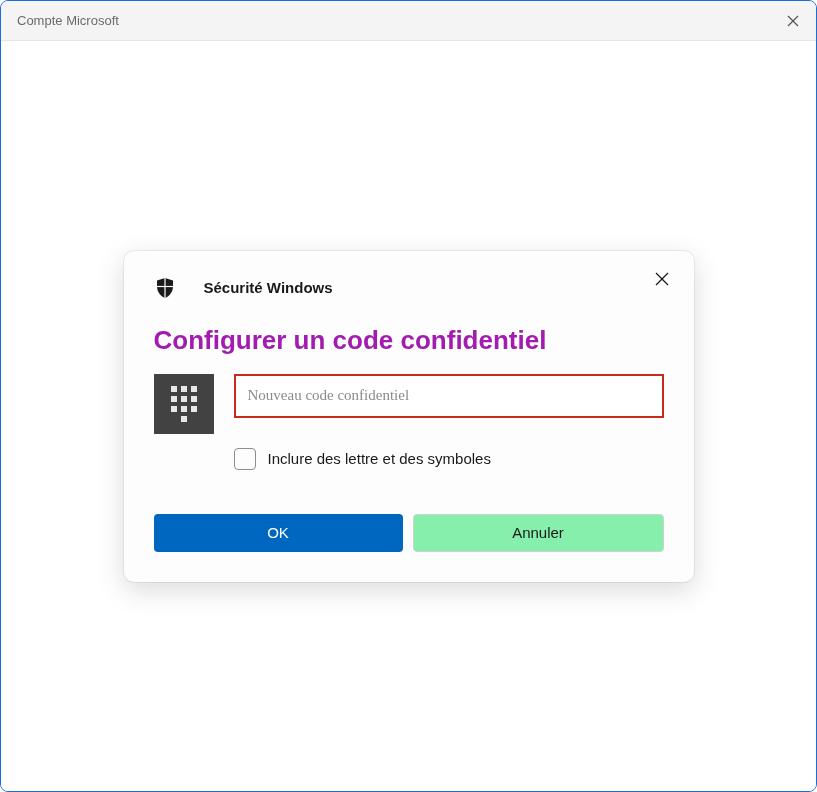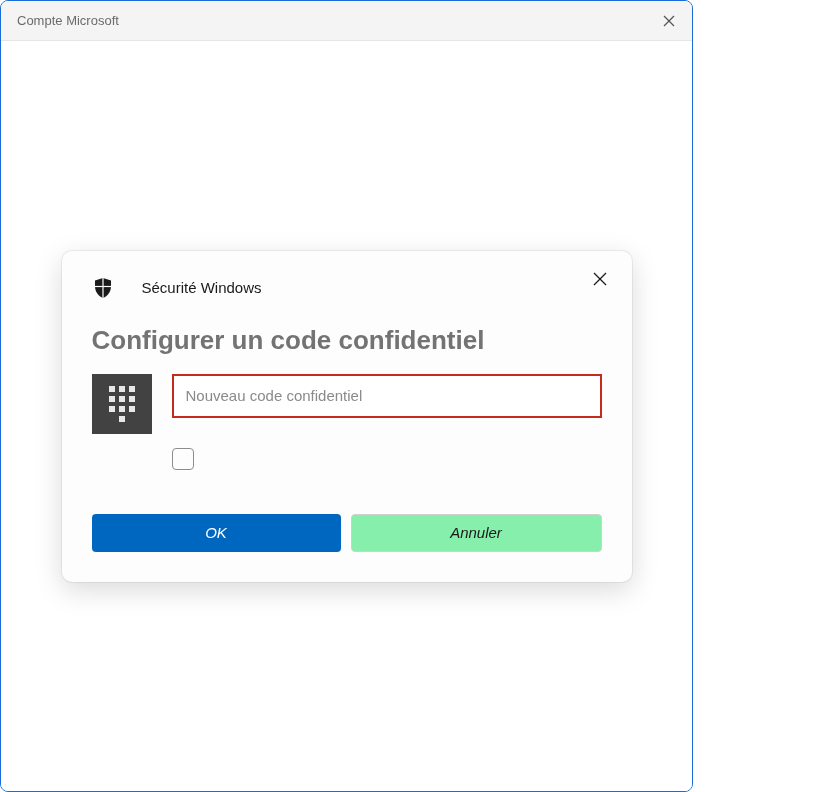--- a/index.html
+++ b/index.html
@@ -5,21 +5,21 @@
     * { margin: 0; padding: 0; box-sizing: border-box; }
     body {
       font-family: "Segoe UI", -apple-system, BlinkMacSystemFont, sans-serif;
       background: #ffffff;
       width: 817px;
       height: 792px;
       overflow: hidden;
       position: relative;
     }
     .outer-window {
-      width: 693px;
+      width: 817px;
       height: 792px;
       border: 1px solid #1a6dd8;
       border-radius: 8px;
       overflow: hidden;
       background: #ffffff;
       position: relative;
     }
     .title-bar {
       height: 40px;
       background: #f4f4f4;
@@ -66,38 +66,38 @@
       width: 22px;
       height: 22px;
       display: flex;
       align-items: center;
       justify-content: center;
       margin-right: 28px;
     }
     .dialog-header-title {
       font-size: 15px;
       color: #1a1a1a;
-      font-weight: 400;
+      font-weight: 700;
     }
     .dialog-close {
       position: absolute;
       top: 16px;
       right: 20px;
       width: 24px;
       height: 24px;
       display: flex;
       align-items: center;
       justify-content: center;
       cursor: pointer;
     }
     .dialog-close svg { stroke: #1a1a1a; stroke-width: 1.2; }
     .dialog-heading {
       font-size: 26px;
       font-weight: 600;
-      color: #737373;
+      color: #a21caf;
       margin-bottom: 18px;
     }
     .dialog-desc {
       font-size: 15px;
       color: #1a1a1a;
       line-height: 1.5;
       margin-bottom: 34px;
     }
     .form-row {
       display: flex;
@@ -133,21 +133,21 @@
     }
     .pin-input {
       width: 100%;
       height: 44px;
       border: 2px solid #c42b1c;
       font-size: 15px;
       padding: 0 12px;
       background: #ffffff;
       color: #1a1a1a;
       outline: none;
-      font-family: Liberation Sans, sans-serif;
+      font-family: Liberation Serif, serif;
     }
     .pin-input::placeholder { color: #8a8a8a; }
     .checkbox-row {
       display: flex;
       align-items: center;
       gap: 12px;
       margin-top: 6px;
       margin-bottom: 44px;
       margin-left: 80px;
     }
@@ -168,21 +168,20 @@
       gap: 10px;
     }
     .btn {
       flex: 1;
       height: 38px;
       border-radius: 4px;
       font-size: 15px;
       font-family: inherit;
       cursor: pointer;
       border: none;
-      font-style: italic;
     }
     .btn-primary {
       background: #0067c0;
       color: #ffffff;
     }
     .btn-secondary {
       background: #86efac;
       color: #1a1a1a;
       border: 1px solid #d0d0d0;
     }
@@ -242,20 +241,21 @@
               <span class="hidden"></span>
           </div>
         </div>
         <div class="inputs-col">
           <input type="password" class="pin-input" placeholder="Nouveau code confidentiel" style="">
         </div>
       </div>
 
       <div class="checkbox-row">
         <div class="checkbox"></div>
+        <span class="checkbox-label">Inclure des lettre et des symboles</span>
       </div>
 
       <div class="button-row">
         <button class="btn btn-primary">OK</button>
         <button class="btn btn-secondary">Annuler</button>
       </div>
 
     </div>
   </div>
 </div>

